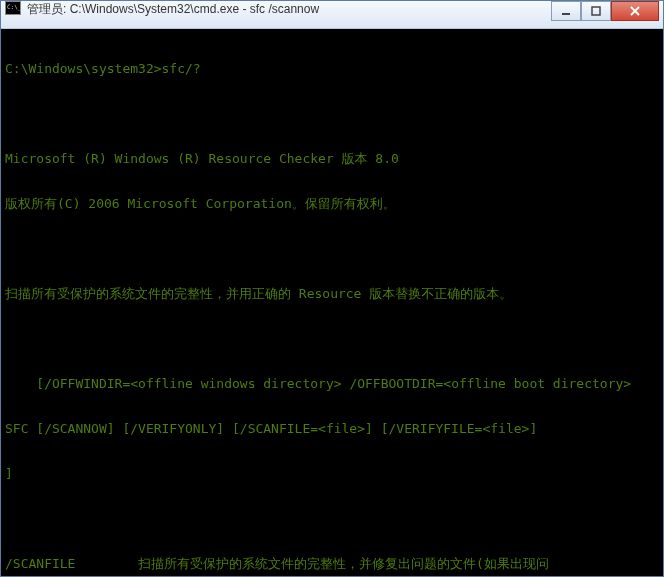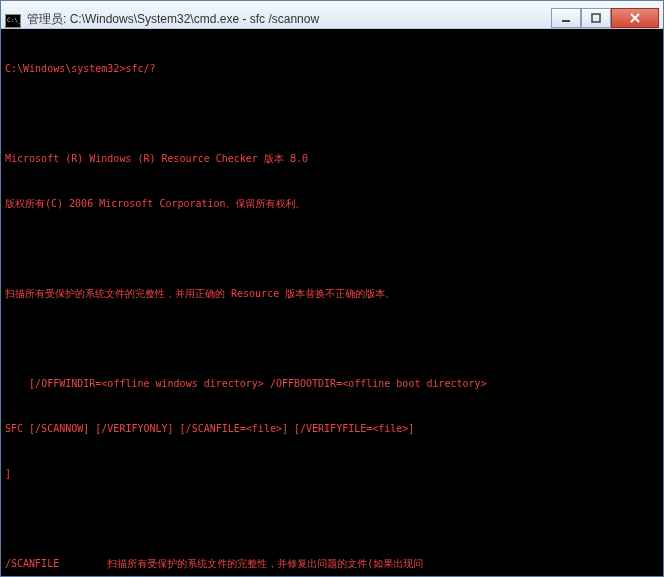--- a/index.html
+++ b/index.html
@@ -1,26 +1,26 @@
 <!DOCTYPE html>
 <html><head>
 <meta charset="utf-8">
 <style>
 * { margin: 0; padding: 0; box-sizing: border-box; }
 body { width: 664px; height: 577px; font-family: "SimSun", "Microsoft YaHei", monospace; background: #fff; overflow: hidden; }
 .window { width: 664px; height: 577px; border: 1px solid #5a7ca0; background: #000; display: flex; flex-direction: column; }
-.titlebar { height: 28px; background: linear-gradient(to bottom, #f5f9fd, #dce7f5); display: flex; align-items: flex-end; padding: 0 4px; border-bottom: 1px solid #b8c8da; }
+.titlebar { height: 28px; background: linear-gradient(to bottom, #f5f9fd, #dce7f5); display: flex; align-items: flex-start; padding: 0 4px; border-bottom: 1px solid #b8c8da; }
 .title-icon { width: 16px; height: 14px; background: #000; margin-right: 6px; border: 1px solid #888; position: relative; }
 .title-icon::after { content: "C:\\_"; color: #ccc; font-size: 6px; position: absolute; top: 1px; left: 1px; }
 .title-text { flex: 1; font-size: 12px; color: #333; font-family: "SimSun", sans-serif; }
 .controls { display: flex; gap: 0; }
 .ctrl-btn { width: 30px; height: 20px; border: 1px solid #8a9db5; background: linear-gradient(to bottom, #f8fbfe, #d8e5f3); display: flex; align-items: center; justify-content: center; font-size: 10px; color: #444; cursor: pointer; }
 .ctrl-btn.close { background: linear-gradient(to bottom, #e68a7a, #d14836); color: #fff; border-color: #a03020; width: 48px; }
 .ctrl-btn svg { width: 10px; height: 10px; }
-.terminal { flex: 1; background: #000; color: #ef4444; font-family: "NSimSun", "SimSun", Consolas, monospace; font-size: 10px; line-height: 15px; padding: 2px 4px; white-space: pre-wrap; overflow: hidden; position: relative; }
+.terminal { flex: 1; background: #000; color: #4d7c0f; font-family: "NSimSun", "SimSun", Consolas, monospace; font-size: 13px; line-height: 15px; padding: 2px 4px; white-space: pre-wrap; overflow: hidden; position: relative; }
 .line { min-height: 15px; }
 </style>
 </head>
 <body>
 
 <div class="window">
   <div class="titlebar">
     <div class="title-icon"></div>
     <div class="title-text">管理员: C:\Windows\System32\cmd.exe - sfc  /scannow</div>
     <div class="controls">

